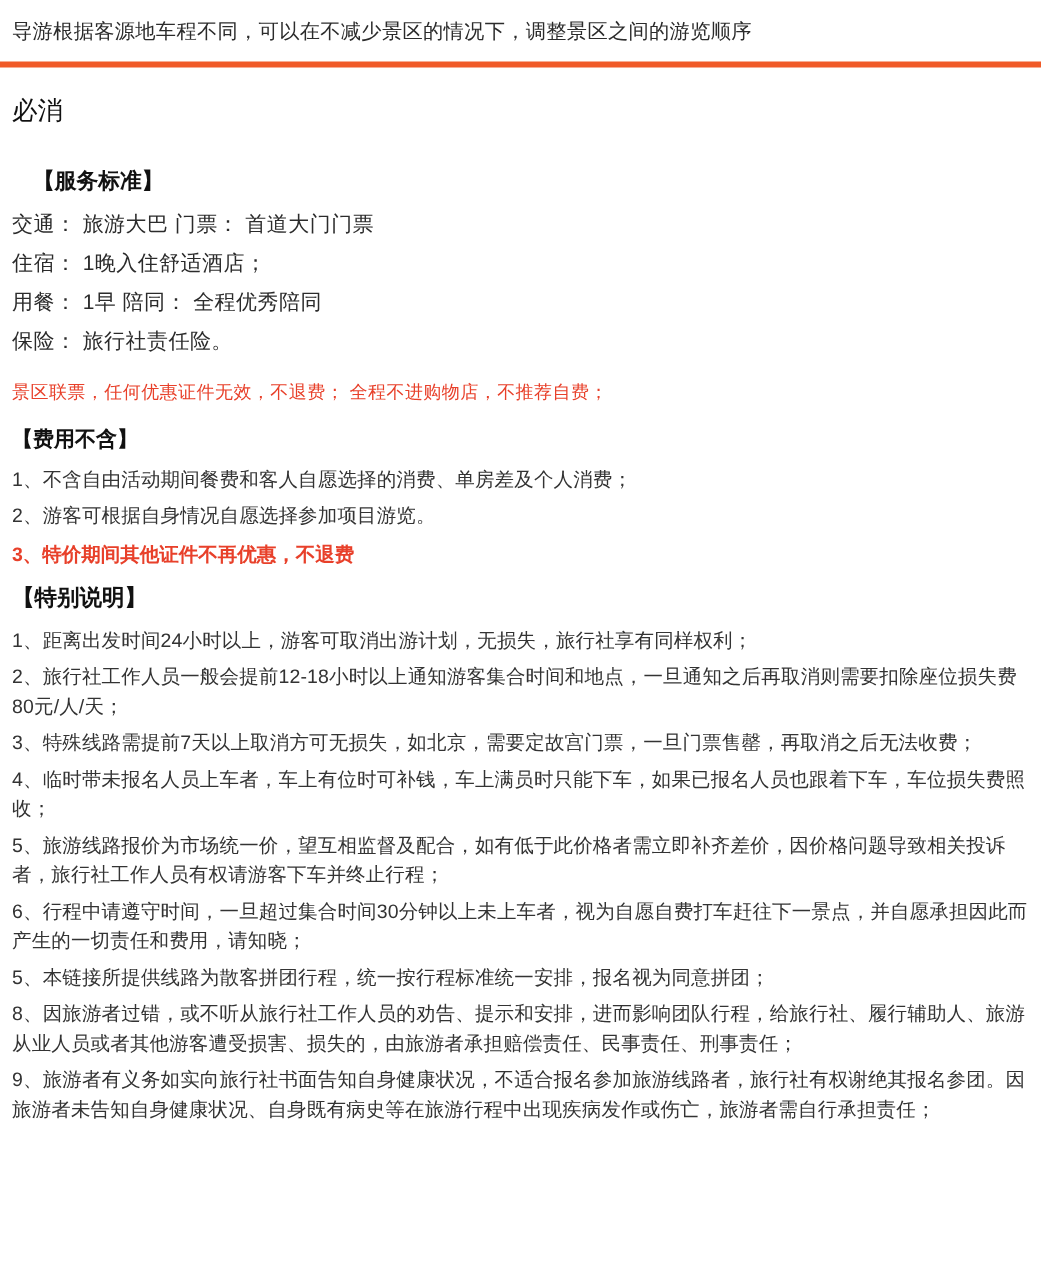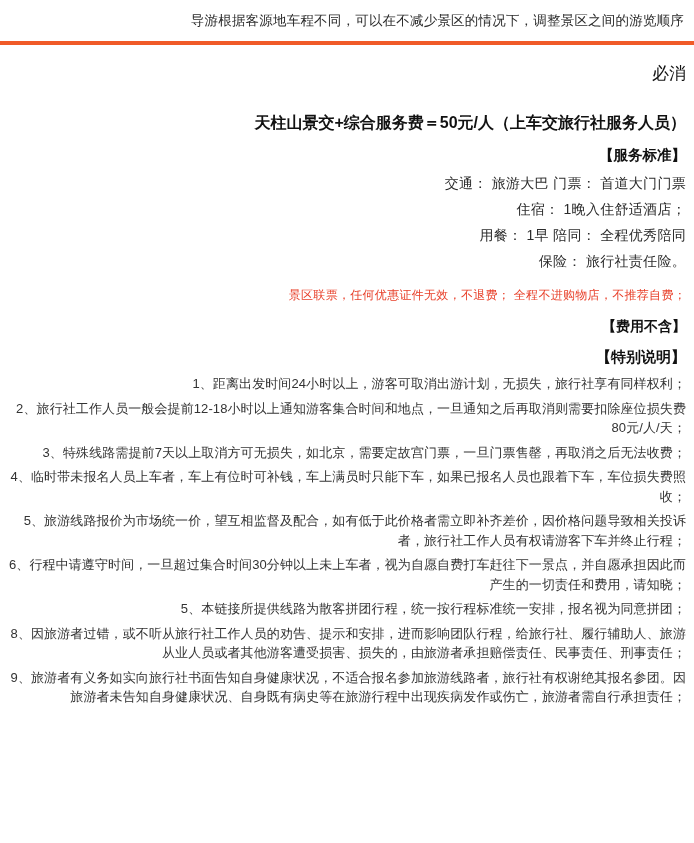--- a/index.html
+++ b/index.html
@@ -14,21 +14,20 @@
     color: #222222;
     font-size: 13.5px;
     line-height: 1.5;
     overflow: hidden;
   }
   .page {
     position: relative;
     width: 694px;
     height: 843px;
     box-sizing: border-box;
-    text-align: right;
   }
   .top-note {
     padding: 11px 10px 10px 8px;
     font-size: 13.5px;
     color: #2b2b2b;
     letter-spacing: 0.2px;
   }
   .divider {
     height: 4px;
     background: #f05a28;
@@ -102,35 +101,39 @@
 <div class="page">
 
   <div class="top-note">导游根据客源地车程不同，可以在不减少景区的情况下，调整景区之间的游览顺序</div>
 
   <div class="divider"></div>
 
   <div class="content">
 
     <div class="section-title">必消</div>
 
-    <div class="price-line">天柱山景交+综合服务费＝50元/人（上车交旅行社服务人员）</div>
 
     <div class="sub-head">【服务标准】</div>
 
     <div>
       <div class="std-line">交通： 旅游大巴  门票： 首道大门门票</div>
       <div class="std-line">住宿： 1晚入住舒适酒店；</div>
       <div class="std-line">用餐： 1早 陪同： 全程优秀陪同</div>
       <div class="std-line">保险： 旅行社责任险。</div>
     </div>
 
     <div class="warn-line">景区联票，任何优惠证件无效，不退费；  全程不进购物店，不推荐自费；</div>
 
     <div class="excl-head">【费用不含】</div>
 
+    <div>
+      <div class="item">1、不含自由活动期间餐费和客人自愿选择的消费、单房差及个人消费；</div>
+      <div class="item">2、游客可根据自身情况自愿选择参加项目游览。</div>
+      <div class="item-red">3、特价期间其他证件不再优惠，不退费</div>
+    </div>
 
     <div class="special-head">【特别说明】</div>
 
     <div class="terms">
       <div class="item">1、距离出发时间24小时以上，游客可取消出游计划，无损失，旅行社享有同样权利；</div>
       <div class="item">2、旅行社工作人员一般会提前12-18小时以上通知游客集合时间和地点，一旦通知之后再取消则需要扣除座位损失费80元/人/天；</div>
       <div class="item">3、特殊线路需提前7天以上取消方可无损失，如北京，需要定故宫门票，一旦门票售罄，再取消之后无法收费；</div>
       <div class="item">4、临时带未报名人员上车者，车上有位时可补钱，车上满员时只能下车，如果已报名人员也跟着下车，车位损失费照收；</div>
       <div class="item">5、旅游线路报价为市场统一价，望互相监督及配合，如有低于此价格者需立即补齐差价，因价格问题导致相关投诉者，旅行社工作人员有权请游客下车并终止行程；</div>
       <div class="item">6、行程中请遵守时间，一旦超过集合时间30分钟以上未上车者，视为自愿自费打车赶往下一景点，并自愿承担因此而产生的一切责任和费用，请知晓；</div>

